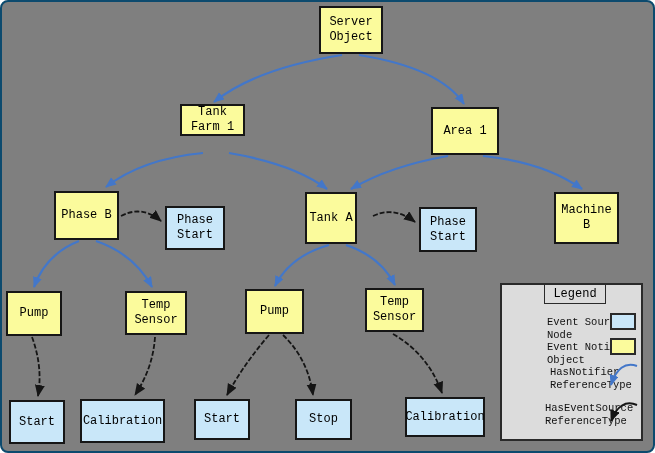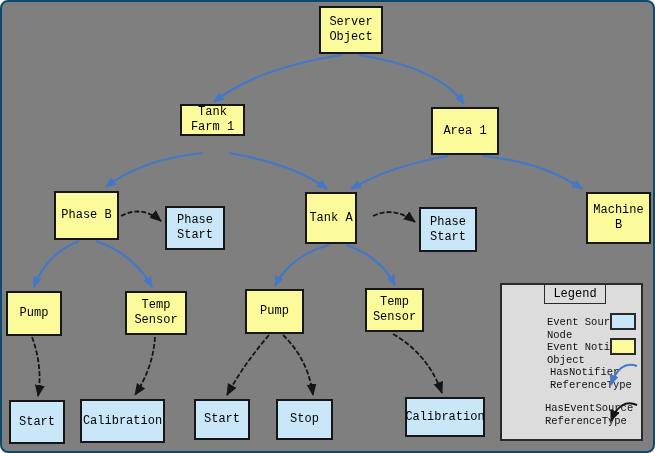--- a/index.html
+++ b/index.html
@@ -72,32 +72,32 @@
 Object</div>
   <div class="node notifier" style="left:178px;top:102px;width:65px;height:32px">Tank
 Farm 1</div>
   <div class="node notifier" style="left:429px;top:105px;width:68px;height:48px">Area 1</div>
   <div class="node notifier" style="left:52px;top:189px;width:65px;height:49px">Phase B</div>
   <div class="node source" style="left:163px;top:204px;width:60px;height:44px">Phase
 Start</div>
   <div class="node notifier" style="left:303px;top:190px;width:52px;height:52px">Tank A</div>
   <div class="node source" style="left:417px;top:205px;width:58px;height:45px">Phase
 Start</div>
-  <div class="node notifier" style="left:584px;top:190px;width:65px;height:52px">Machine
+  <div class="node notifier" style="left:552px;top:190px;width:65px;height:52px">Machine
 B</div>
   <div class="node notifier" style="left:4px;top:289px;width:56px;height:45px">Pump</div>
   <div class="node notifier" style="left:123px;top:289px;width:62px;height:44px">Temp
 Sensor</div>
   <div class="node notifier" style="left:243px;top:287px;width:59px;height:45px">Pump</div>
   <div class="node notifier" style="left:363px;top:286px;width:59px;height:44px">Temp
 Sensor</div>
   <div class="node source" style="left:7px;top:398px;width:56px;height:44px">Start</div>
   <div class="node source" style="left:78px;top:397px;width:85px;height:44px">Calibration</div>
   <div class="node source" style="left:192px;top:397px;width:56px;height:41px">Start</div>
-  <div class="node source" style="left:274px;top:397px;width:57px;height:41px">Stop</div>
+  <div class="node source" style="left:293px;top:397px;width:57px;height:41px">Stop</div>
   <div class="node source" style="left:403px;top:395px;width:80px;height:40px">Calibration</div>
 
   <div class="legend">
     <div class="legend-title">Legend</div>
 
     <div class="legend-label" style="left:10px;top:31px">Event Source Node</div>
     <div class="swatch source" style="left:108px;top:28px"></div>
 
     <div class="legend-label" style="left:10px;top:56px">Event Notifier Object</div>
     <div class="swatch notifier" style="left:108px;top:53px"></div>

